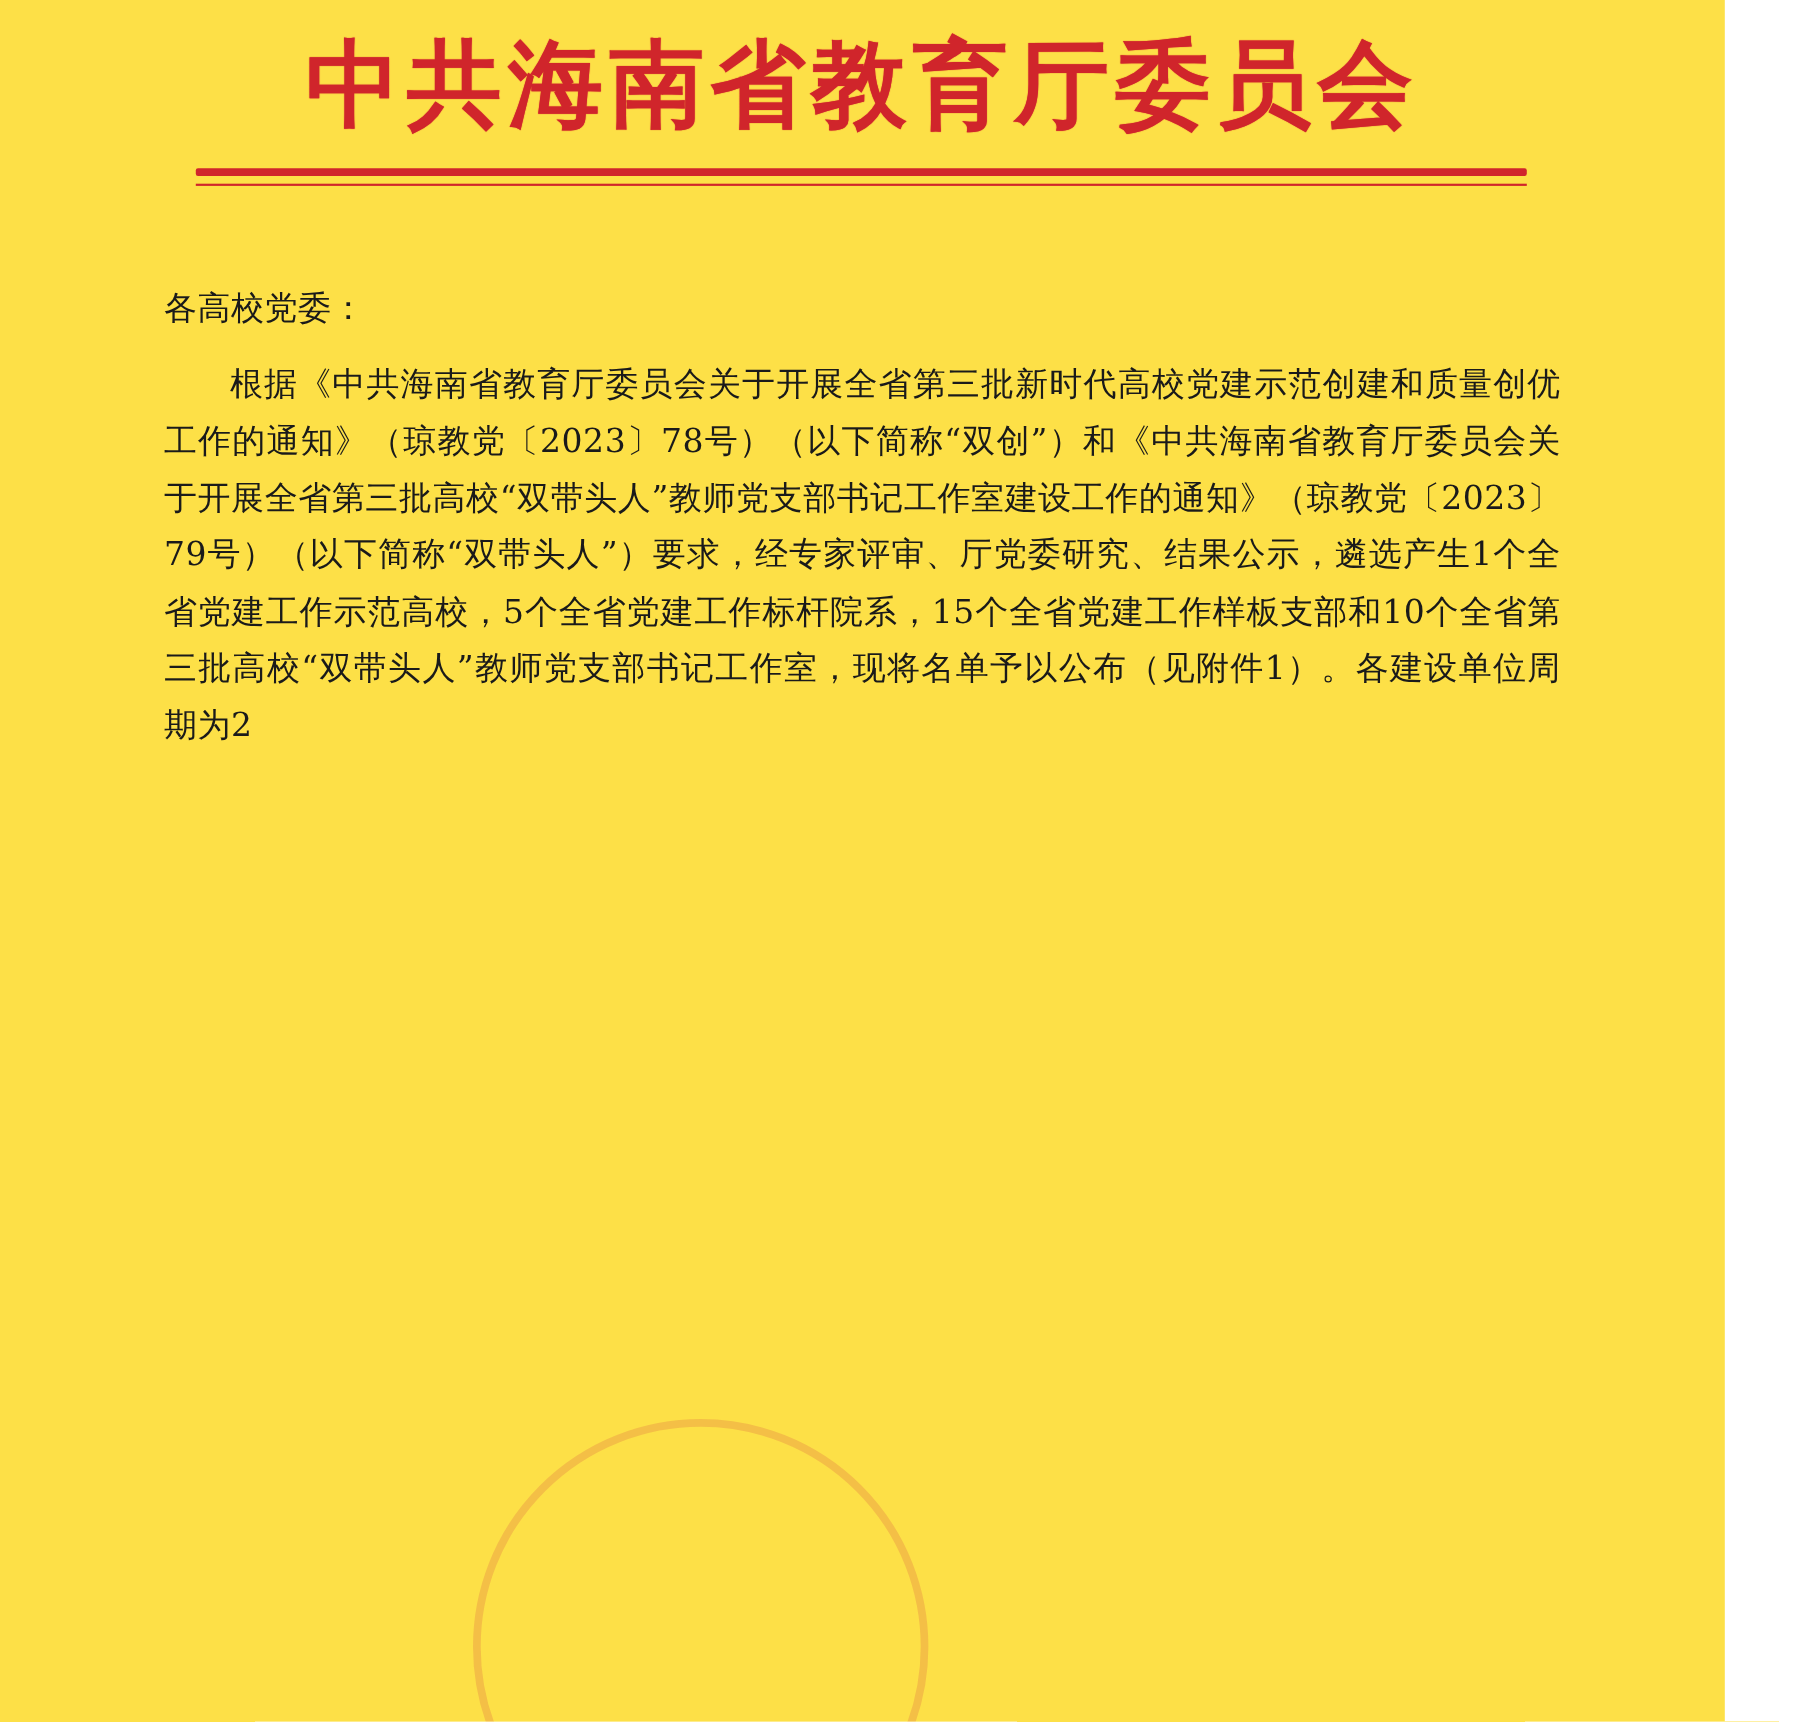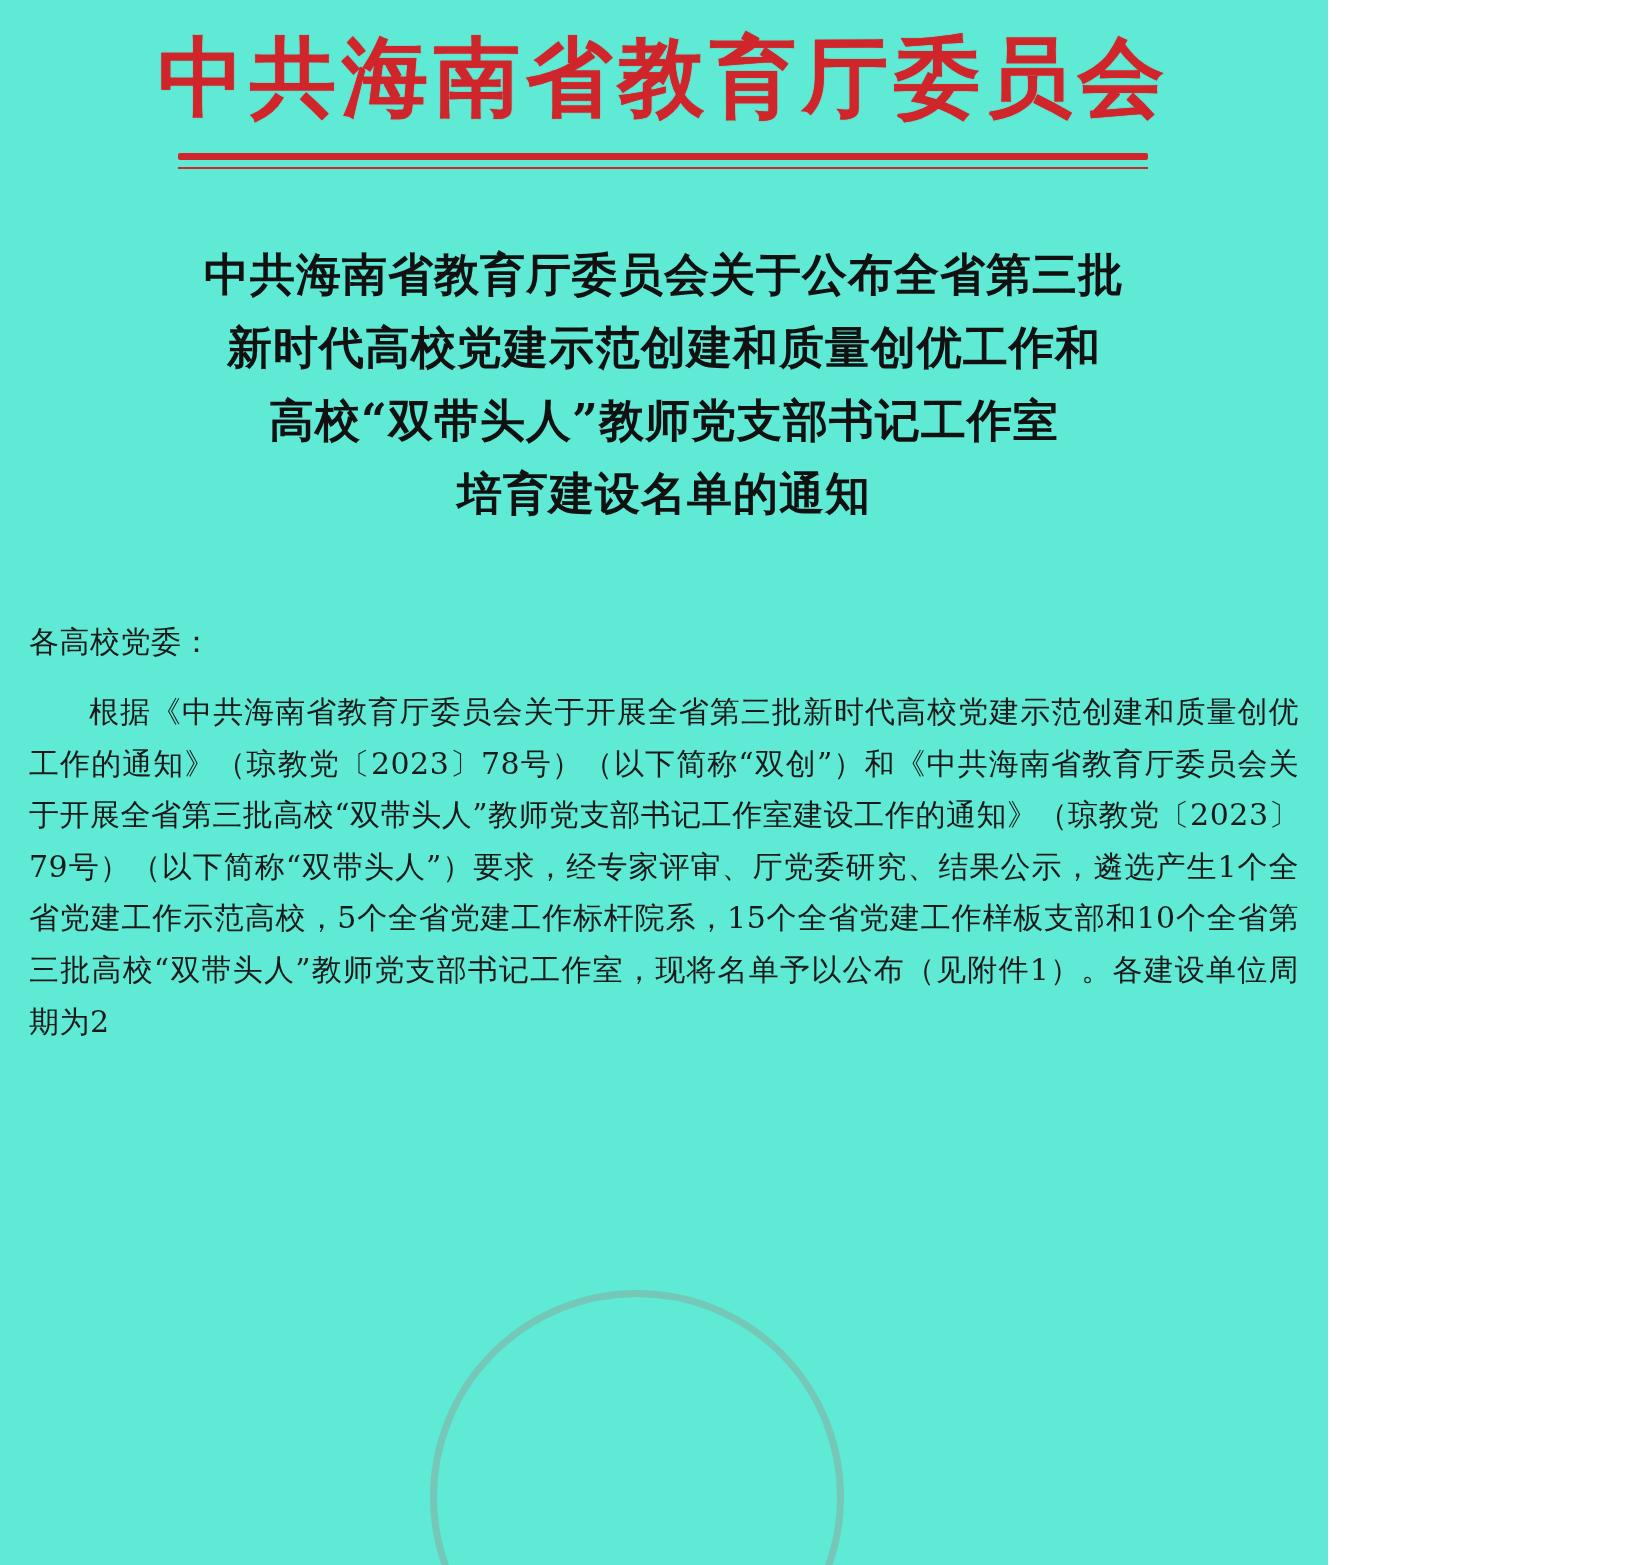--- a/index.html
+++ b/index.html
@@ -9,23 +9,23 @@
   body {
     width: 1636px;
     height: 1565px;
     background: #ffffff;
     font-family: "DejaVu Serif", "Liberation Serif", serif;
     overflow: hidden;
     position: relative;
   }
   .page {
     position: relative;
-    width: 1328px;
+    width: 1568px;
     height: 1565px;
-    background: #5eead4;
+    background: #fde047;
   }
 
   
   .letterhead {
     padding-top: 28px;
     text-align: center;
   }
   .letterhead-title {
     color: #d0252b;
     font-family: "DejaVu Serif", "Liberation Serif", serif;
@@ -104,26 +104,20 @@
 <div class="page">
 
   <div class="letterhead">
     <div class="letterhead-title">中共海南省教育厅委员会</div>
     <div class="rule-wrap">
       <div class="rule-thick"></div>
       <div class="rule-thin"></div>
     </div>
   </div>
 
-  <div class="doc-title">
-    <div>中共海南省教育厅委员会关于公布全省第三批</div>
-    <div>新时代高校党建示范创建和质量创优工作和</div>
-    <div>高校“双带头人”教师党支部书记工作室</div>
-    <div>培育建设名单的通知</div>
-  </div>
 
   <div class="body-block">
     <div class="salutation">各高校党委：</div>
     <div class="para">根据《中共海南省教育厅委员会关于开展全省第三批新时代高校党建示范创建和质量创优工作的通知》（琼教党〔2023〕78号）（以下简称“双创”）和《中共海南省教育厅委员会关于开展全省第三批高校“双带头人”教师党支部书记工作室建设工作的通知》（琼教党〔2023〕79号）（以下简称“双带头人”）要求，经专家评审、厅党委研究、结果公示，遴选产生1个全省党建工作示范高校，5个全省党建工作标杆院系，15个全省党建工作样板支部和10个全省第三批高校“双带头人”教师党支部书记工作室，现将名单予以公布（见附件1）。各建设单位周期为2</div>
   </div>
 
   <div class="stamp"></div>
 </div>
 
 </body></html>

